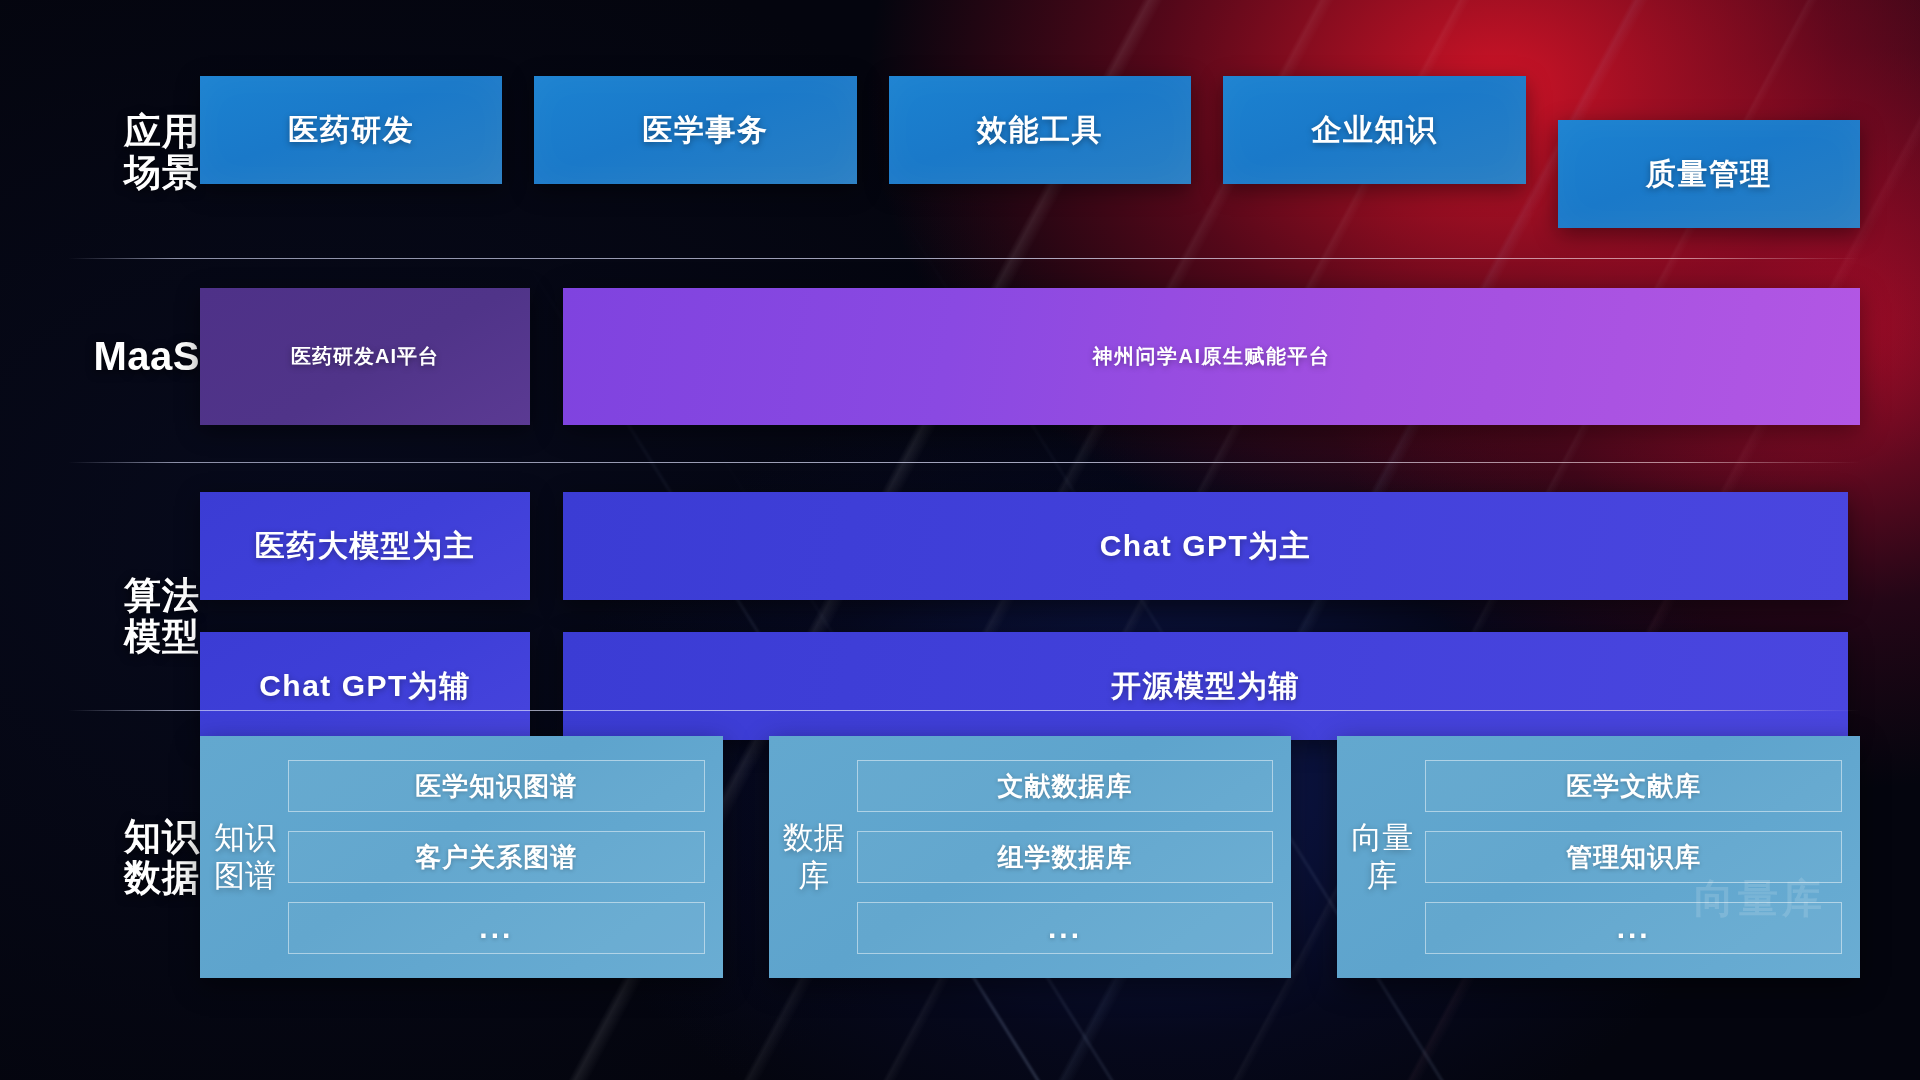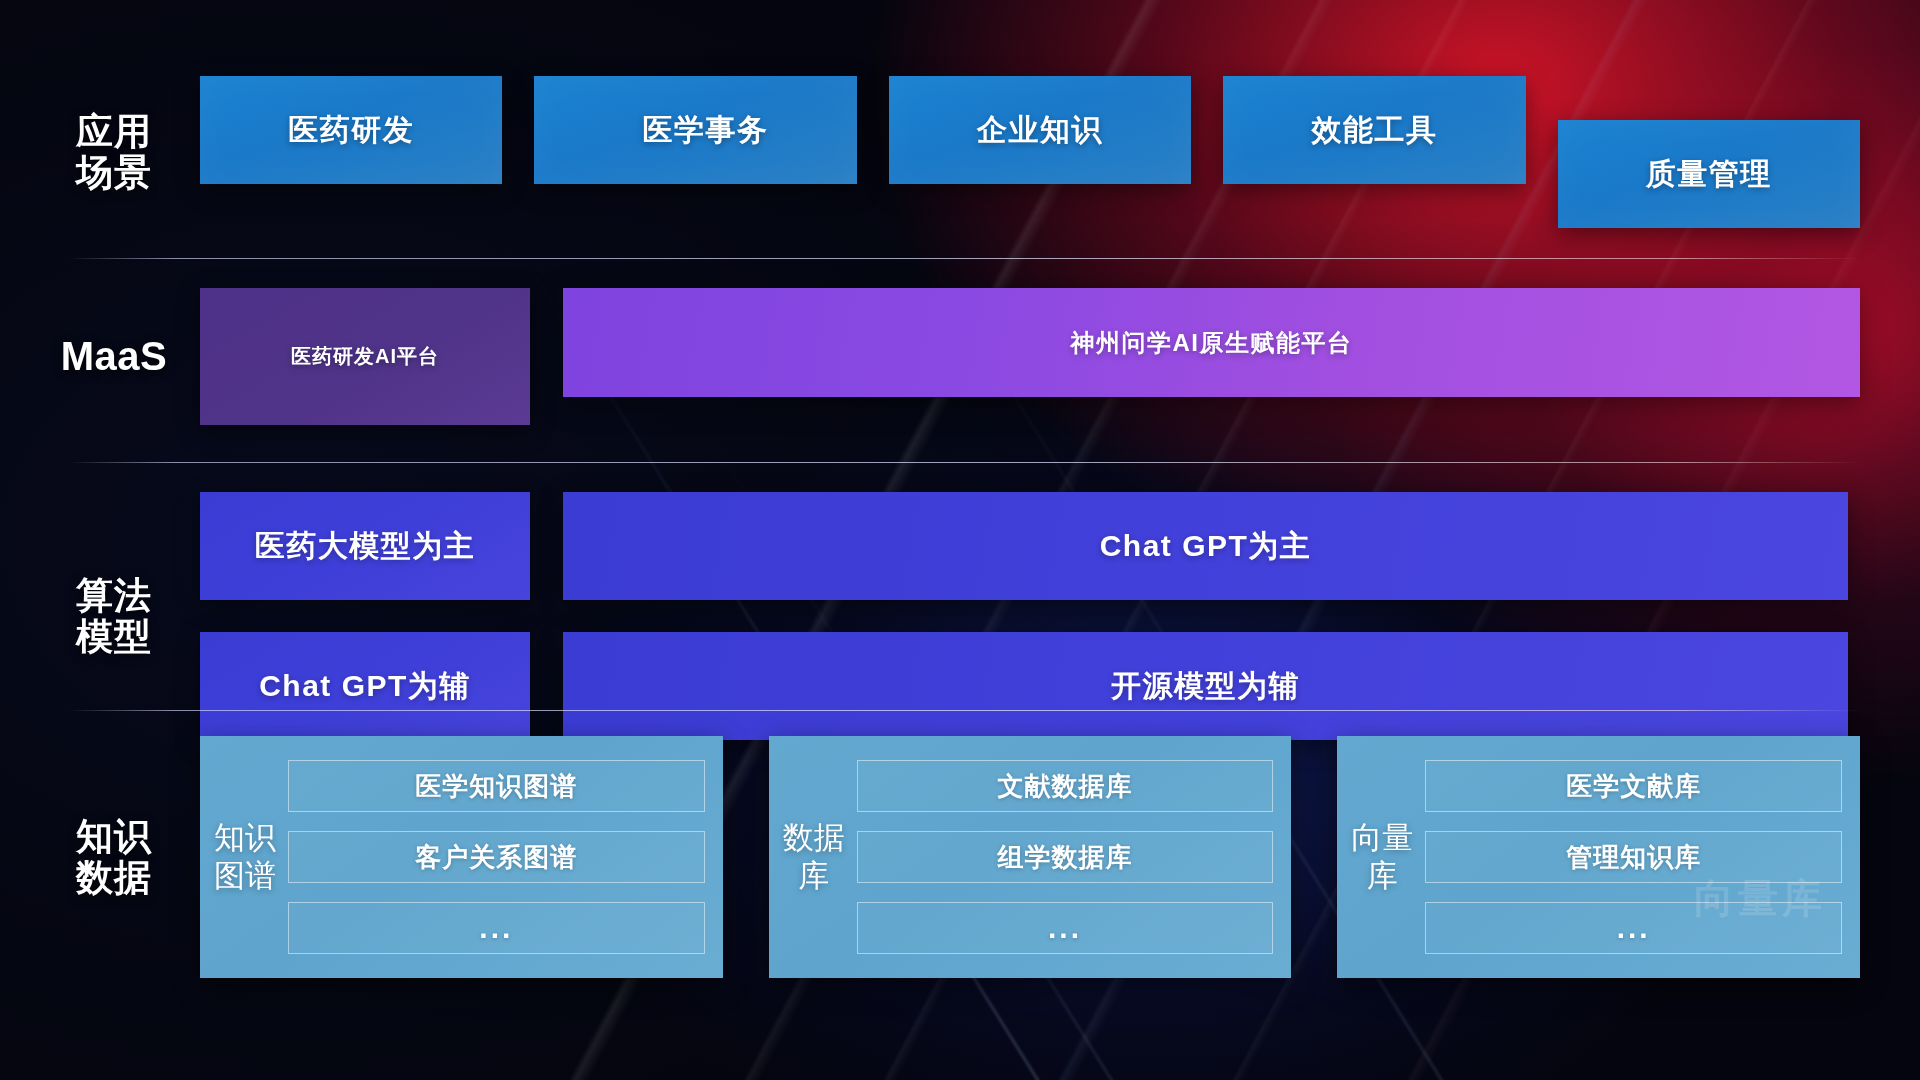--- a/index.html
+++ b/index.html
@@ -44,21 +44,21 @@
 
   
   .content {
     position:absolute; inset:0;
     padding:0;
   }
   .row { position:absolute; left:0; right:0; display:flex; align-items:center; }
 
   .row-label {
     width:200px; flex:0 0 200px;
-    text-align:center;
+    text-align:right;
     color:#ffffff;
     font-size:37px; font-weight:bold;
     line-height:1.12;
     letter-spacing:1px;
     text-shadow:0 2px 10px rgba(0,0,0,0.75);
     white-space:pre-line;
     padding-left:28px;
   }
   .row-label.latin { font-size:40px; letter-spacing:0.5px; }
 
@@ -82,24 +82,24 @@
 
   .maas-left {
     width:330px; flex:0 0 330px; height:137px;
     background:linear-gradient(150deg,#4e3188 0%, #503489 55%, #5b3a93 100%);
     display:flex; align-items:center; justify-content:center;
     color:#fff; font-size:20px; font-weight:bold; letter-spacing:1px;
     box-shadow:0 6px 22px rgba(0,0,0,0.45);
     text-shadow:0 2px 6px rgba(0,0,0,0.35);
   }
   .maas-right {
-    flex:1; height:109px; margin-left:33px;
+    flex:1; height:137px; margin-left:33px;
     background:linear-gradient(100deg,#7f43df 0%, #8a49e2 30%, #a24fe0 62%, #b257e4 100%);
     display:flex; align-items:center; justify-content:center;
-    color:#fff; font-size:24px; font-weight:bold; letter-spacing:1.5px;
+    color:#fff; font-size:20px; font-weight:bold; letter-spacing:1.5px;
     box-shadow:0 6px 26px rgba(0,0,0,0.42);
     text-shadow:0 2px 6px rgba(0,0,0,0.3);
   }
 
   .algo-left {
     width:330px; flex:0 0 330px; height:108px;
     background:linear-gradient(150deg,#3b3cd4 0%, #3e3fd8 50%, #4744dd 100%);
     display:flex; align-items:center; justify-content:center;
     color:#fff; font-size:30px; font-weight:bold; letter-spacing:1.5px;
     box-shadow:0 6px 22px rgba(0,0,0,0.42);
@@ -164,24 +164,24 @@
       <div class="row-label">应用
 场景</div>
       <div class="row-body" style="padding-right:60px; gap:32px;">
         <div class="scn-box" style="flex:1;">
           <span>医药研发</span>
         </div>
         <div class="scn-box" style="flex:1;padding-left:20px;">
           <span>医学事务</span>
         </div>
         <div class="scn-box" style="flex:1;">
+          <span>效能工具</span>
+        </div>
+        <div class="scn-box" style="flex:1;">
           <span>企业知识</span>
-        </div>
-        <div class="scn-box" style="flex:1;">
-          <span>效能工具</span>
         </div>
         <div class="scn-box" style="flex:1;margin-top:44px;">
           <span>质量管理</span>
         </div>
       </div>
     </div>
 
     <div class="divider" style="top:258px;"></div>
 
     <div class="row" style="top:288px; height:137px;border-radius:24px;">

